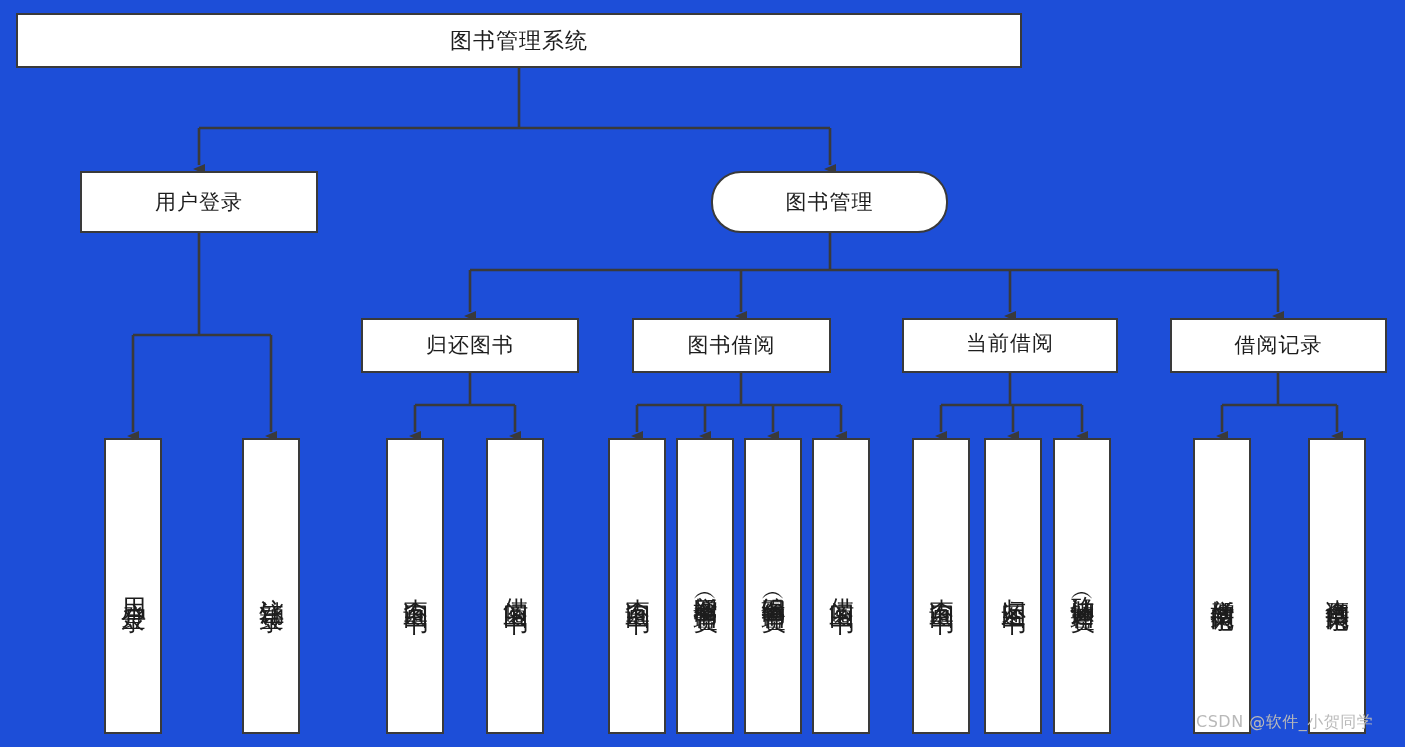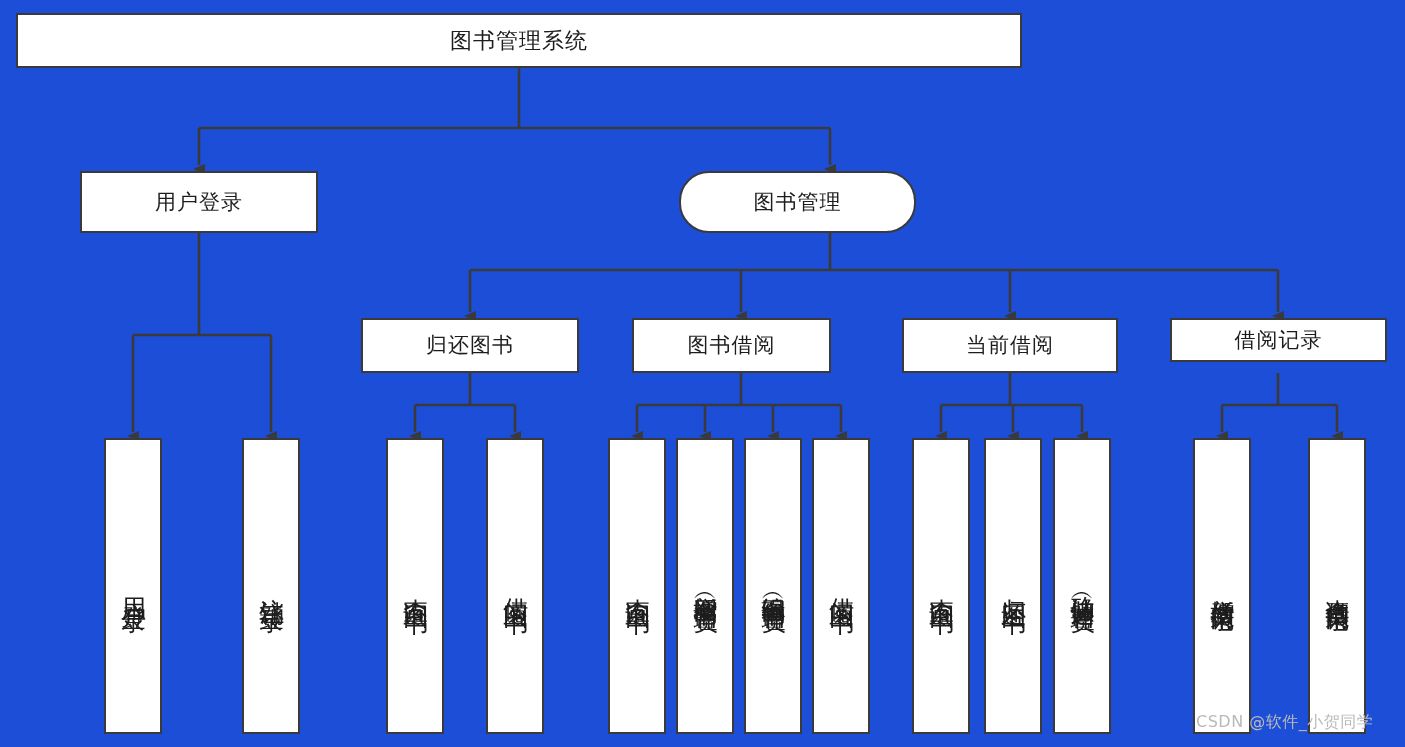--- a/index.html
+++ b/index.html
@@ -149,34 +149,34 @@
     </g>
   </svg>
 
   <div class="node h root" style="left:16px; top:13px; width:1006px; height:55px;">
     <span class="label">图书管理系统</span>
   </div>
 
   <div class="node h" style="left:80px; top:171px; width:238px; height:62px;">
     <span class="label">用户登录</span>
   </div>
-  <div class="node h" style="left:679px; top:171px; width:237px; height:62px;border-radius:30px;">
+  <div class="node h" style="left:711px; top:171px; width:237px; height:62px;border-radius:30px;">
     <span class="label">图书管理</span>
   </div>
 
   <div class="node h" style="left:361px; top:318px; width:218px; height:55px;">
     <span class="label">归还图书</span>
   </div>
   <div class="node h" style="left:632px; top:318px; width:199px; height:55px;">
     <span class="label">图书借阅</span>
   </div>
-  <div class="node h" style="left:902px; top:318px; width:216px; height:55px;">
+  <div class="node h" style="left:902px; top:318px; width:216px; height:55px;font-family:Liberation Mono, monospace;">
     <span class="label">当前借阅</span>
   </div>
-  <div class="node h" style="left:1170px; top:318px; width:217px; height:44px;">
+  <div class="node h" style="left:1170px; top:318px; width:217px; height:55px;">
     <span class="label">借阅记录</span>
   </div>
 
   <div class="node v" style="left:104px; top:438px; width:58px; height:296px;">
     <span class="label">用户登录</span>
   </div>
   <div class="node v" style="left:242px; top:438px; width:58px; height:296px;">
     <span class="label">注销登录</span>
   </div>
   <div class="node v" style="left:386px; top:438px; width:58px; height:296px;">

